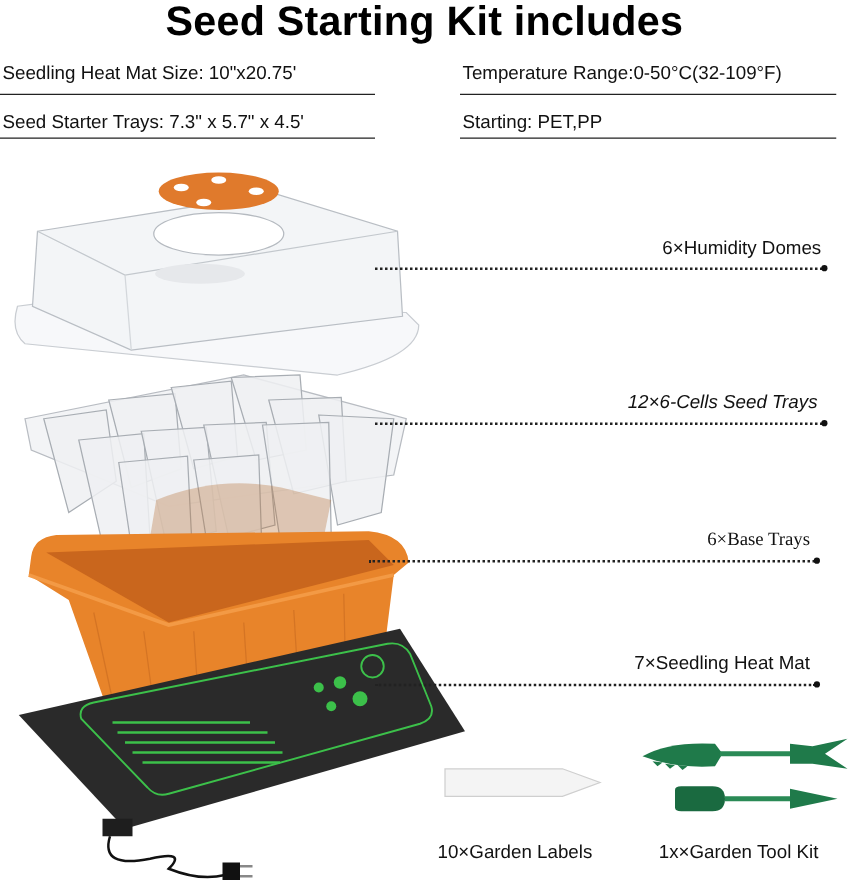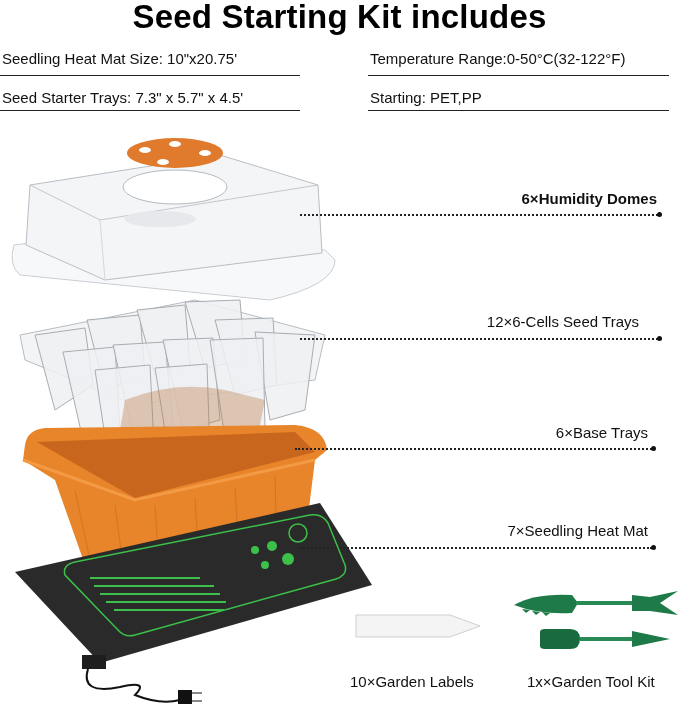--- a/index.html
+++ b/index.html
@@ -16,21 +16,21 @@
 </head>
 <body>
 
 <div class="title">Seed Starting Kit includes</div>
 
 <div class="spec" style="left:2px; top:50px;">Seedling Heat Mat Size: 10"x20.75'</div>
 <div class="spec-rule" style="left:0; top:75px; width:300px;"></div>
 <div class="spec" style="left:2px; top:89px;">Seed Starter Trays: 7.3" x 5.7" x 4.5'</div>
 <div class="spec-rule" style="left:0; top:110px; width:300px;"></div>
 
-<div class="spec" style="left:370px; top:50px;">Temperature Range:0-50°C(32-122°F)</div>
+<div class="spec" style="left:370px; top:50px;">Temperature Range:0-50°C(32-109°F)</div>
 <div class="spec-rule" style="left:368px; top:75px; width:301px;"></div>
 <div class="spec" style="left:370px; top:89px;">Starting: PET,PP</div>
 <div class="spec-rule" style="left:368px; top:110px; width:301px;"></div>
 
 <svg class="art" style="left:0; top:125px;" width="345" height="185" viewBox="0 0 345 185">
 
   <path d="M14 120 Q8 140 20 150 L270 175 Q335 160 335 135 L325 125 L30 118 Z" fill="#f7f8fa" stroke="#c9cdd2" stroke-width="1"></path>
 
   <path d="M30 60 L220 30 L318 60 L322 128 L105 155 L26 120 Z" fill="#f3f5f7" stroke="#b9bec4" stroke-width="1"></path>
   <path d="M30 60 L100 95 L318 60" fill="none" stroke="#c3c8cd" stroke-width="1"></path>
@@ -94,29 +94,29 @@
     <circle cx="278" cy="64" r="6"></circle>
   </g>
   <circle cx="288" cy="38" r="9" fill="none" stroke="#3cc04a" stroke-width="1.5"></circle>
   <rect x="72" y="160" width="24" height="14" fill="#1e1e1e"></rect>
   <path d="M78 174 Q70 200 110 192 Q140 185 125 200 Q150 210 170 205" fill="none" stroke="#111" stroke-width="2"></path>
   <rect x="168" y="195" width="14" height="14" fill="#111"></rect>
   <rect x="182" y="197" width="10" height="2" fill="#888"></rect>
   <rect x="182" y="205" width="10" height="2" fill="#888"></rect>
 </svg>
 
-<div class="callout-label" style="right:22px; top:190px;font-weight:bold;">6×Humidity Domes</div>
+<div class="callout-label" style="right:22px; top:190px;">6×Humidity Domes</div>
 <div class="leader" style="left:300px; top:214px; width:358px;"></div>
 <div class="leader-dot" style="left:657px; top:212px;"></div>
 
-<div class="callout-label" style="right:40px; top:313px;">12×6-Cells Seed Trays</div>
+<div class="callout-label" style="right:25px; top:313px;font-style:italic;">12×6-Cells Seed Trays</div>
 <div class="leader" style="left:300px; top:338px; width:358px;"></div>
 <div class="leader-dot" style="left:657px; top:336px;"></div>
 
-<div class="callout-label" style="right:31px; top:424px;">6×Base Trays</div>
+<div class="callout-label" style="right:31px; top:424px;font-family:Liberation Serif, serif;">6×Base Trays</div>
 <div class="leader" style="left:295px; top:448px; width:357px;"></div>
 <div class="leader-dot" style="left:651px; top:446px;"></div>
 
 <div class="callout-label" style="right:31px; top:522px;">7×Seedling Heat Mat</div>
 <div class="leader" style="left:300px; top:547px; width:352px;"></div>
 <div class="leader-dot" style="left:651px; top:545px;"></div>
 
 <svg class="art" style="left:355px; top:612px;" width="130" height="30" viewBox="0 0 130 30">
   <path d="M1 3 L95 3 L125 14 L95 25 L1 25 Z" fill="#f4f4f4" stroke="#cfcfcf" stroke-width="1"></path>
 </svg>

